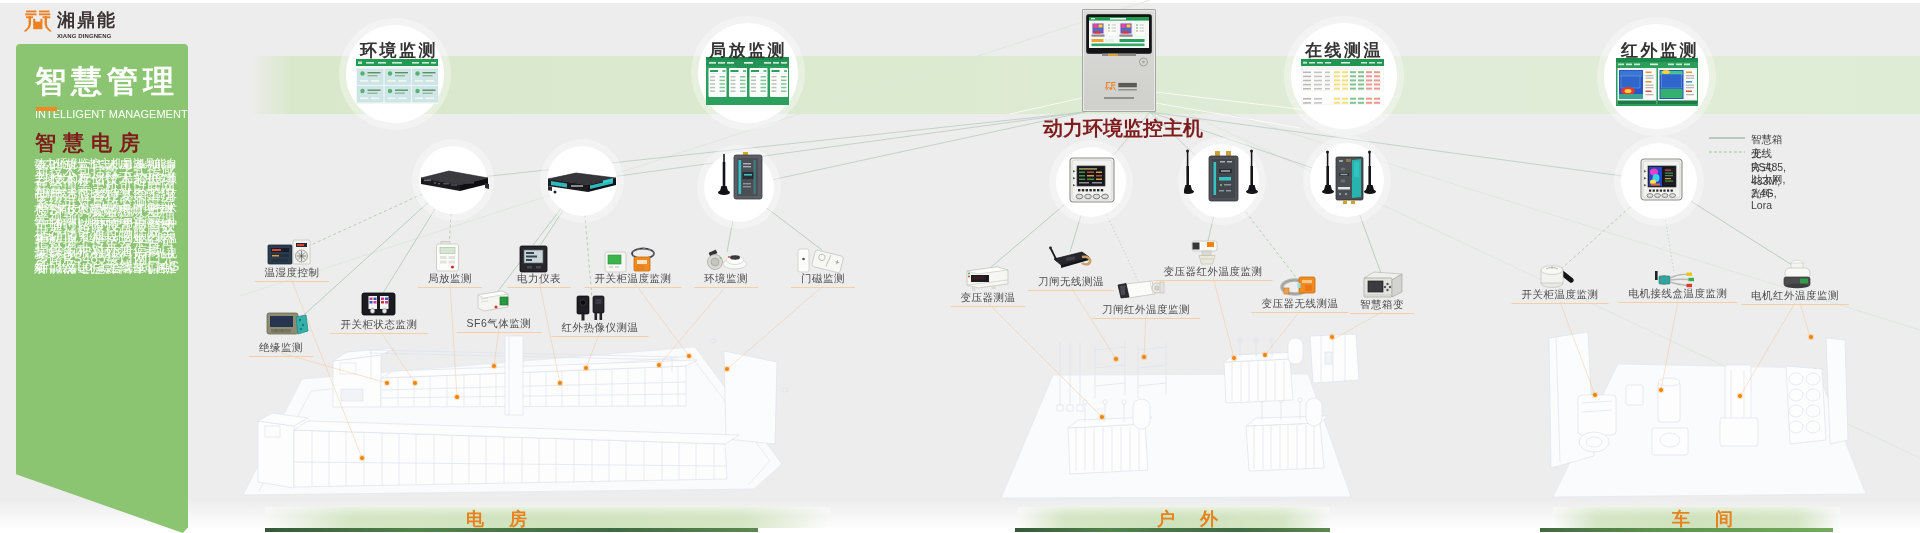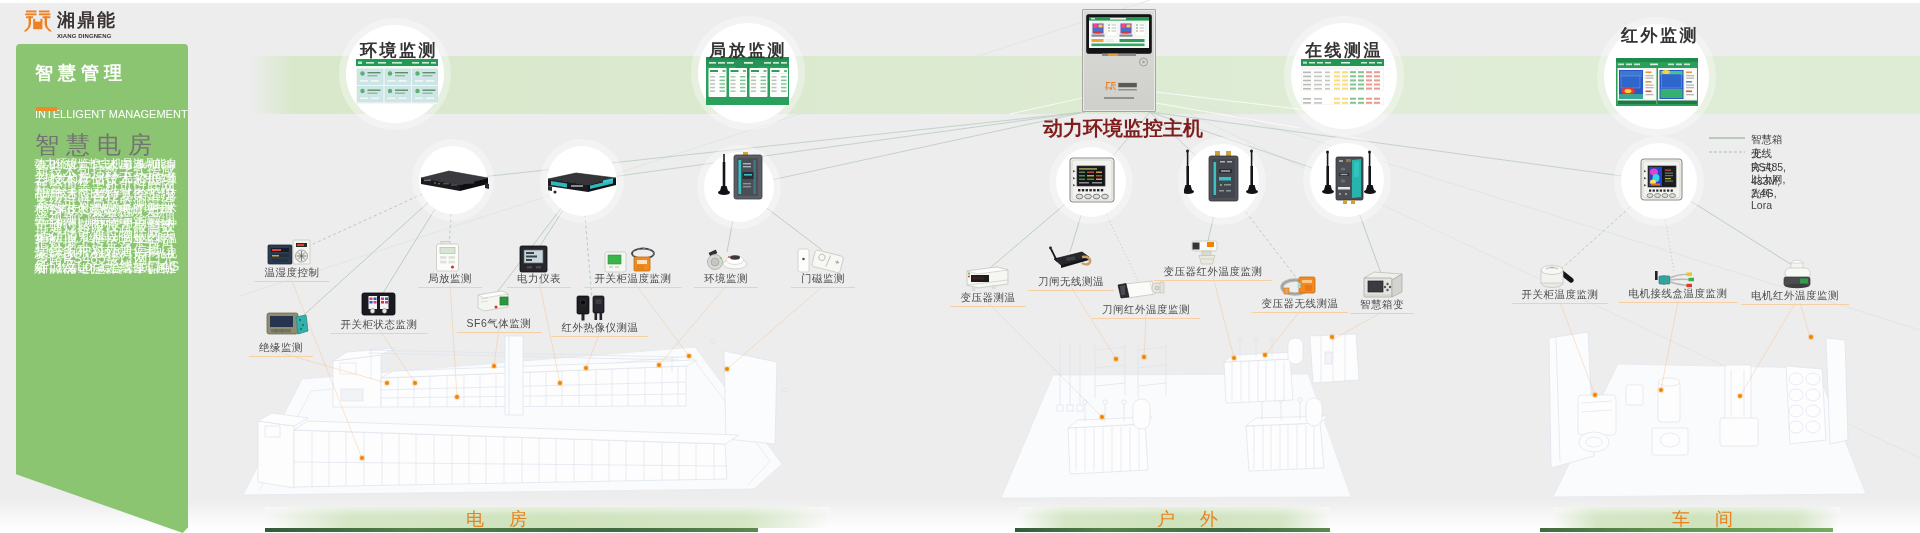--- a/index.html
+++ b/index.html
@@ -2,21 +2,21 @@
 <html><head><meta charset="utf-8">
 <style>
 *{margin:0;padding:0;box-sizing:border-box}
 html,body{width:1920px;height:533px;overflow:hidden;background:#ededed;font-family:"Liberation Sans",sans-serif}
 .abs{position:absolute}
 #stage{position:relative;width:1568px;height:533px}
 .lbl{position:absolute;transform:translateX(-50%);font-size:10.5px;color:#4b4b4b;white-space:nowrap;
  border-bottom:1px solid #f6cfa3;padding:0 10px 3px;line-height:1.15;z-index:6;letter-spacing:0.5px}
 .ctitle{position:absolute;transform:translateX(-50%);font-size:17px;font-weight:bold;color:#343434;z-index:7;letter-spacing:2.5px;white-space:nowrap}
 .circle{position:absolute;background:#fff;border-radius:50%;z-index:5;box-shadow:0 0 0 7px rgba(255,255,255,0.35)}
-.bandlbl{position:absolute;font-size:18px;font-weight:normal;color:#e8821e;letter-spacing:25px;z-index:9;white-space:nowrap}
+.bandlbl{position:absolute;font-size:18px;font-weight:bold;color:#e8821e;letter-spacing:25px;z-index:9;white-space:nowrap}
 </style></head><body>
 <div id="stage">
 <div class="abs" style="left:0;top:0;width:1920px;height:3px;background:#fff"></div>
 <div class="abs" style="left:250px;top:56px;width:1670px;height:58px;background:linear-gradient(90deg,rgba(217,232,203,0) 0%,#d9e8cb 2.5%,#dcead0 40%,#e0ecd7 70%,#dfecd5 100%);z-index:0"></div>
 <div class="abs" style="left:0;top:500px;width:1920px;height:33px;background:linear-gradient(180deg,rgba(255,255,255,0) 0%,#ffffff 90%);z-index:1"></div>
 
 <svg class="abs" style="left:0;top:0;z-index:2" width="1920" height="533" viewBox="0 0 1920 533" fill="none">
 <g stroke="#dde6dd" stroke-width="0.9">
 <line x1="1150" y1="0" x2="240" y2="296"></line>
 <line x1="1160" y1="92" x2="1920" y2="330"></line>
@@ -507,24 +507,24 @@
 <rect x="16" y="3.4" width="11.3" height="1.9"></rect>
 <rect x="19.5" y="6.3" width="7.8" height="1.9"></rect>
 <polygon points="21.6,6.3 24,6.3 24,14.4 24.8,17.2 29,21.6 26.4,21.6 22.6,17.6 21.6,14.2"></polygon>
 <rect x="10.2" y="8.8" width="2" height="3.6"></rect>
 <rect x="17.4" y="8.8" width="2" height="3.6"></rect>
 <rect x="10.2" y="11.6" width="9.2" height="7.6"></rect>
 </g>
 <text x="34" y="16" font-size="18" font-weight="bold" fill="#3a3233" letter-spacing="2">湘鼎能</text>
 <text x="34" y="27.5" font-size="6" font-weight="bold" fill="#3a3233" letter-spacing="0.1">XIANG DINGNENG</text>
 </svg>
-<div class="abs" style="left:35px;top:61px;z-index:4;font-size:18px;font-weight:bold;color:#fff;letter-spacing:5px">智慧管理</div>
+<div class="abs" style="left:35px;top:61px;z-index:4;font-size:31px;font-weight:bold;color:#fff;letter-spacing:5px">智慧管理</div>
 <div class="abs" style="left:35px;top:108px;z-index:4;font-size:11px;color:#fff">INTELLIGENT MANAGEMENT</div>
 <div class="abs" style="left:36px;top:107px;width:21px;height:4px;background:#f08b22;z-index:4"></div>
-<div class="abs" style="left:35px;top:129px;z-index:4;font-size:24px;font-weight:normal;color:#737373;letter-spacing:7px">智慧电房</div>
+<div class="abs" style="left:35px;top:129px;z-index:4;font-size:21px;font-weight:bold;color:#7f1d1d;letter-spacing:7px">智慧电房</div>
 <div class="abs" style="left:34px;top:156px;width:146px;height:118px;overflow:hidden;z-index:4;font-size:11px;line-height:15px;color:#fff;word-break:break-all">动力环境监控主机是湘鼎能自主研发的新一代产品采用多项高新技术包括数字式传感器技术存储技术超低功耗管理技术等主机可以联网使用适应各种复杂工况系统可对局放监测温湿度控制水浸烟感灯光声光视频门禁等进行综合管理可通过超限设置报警数据存储可通过物联网关把数据上传至云平台可提供多种对外通信接口多路RS485接口网口光纤口及Lora无线接口4G互联网上传接口动力环境监控主机是湘鼎能自主研发</div>
 <div class="abs" style="left:35px;top:160px;width:146px;height:114px;overflow:hidden;z-index:4;font-size:14px;line-height:7.9px;color:rgba(255,255,255,0.9);word-break:break-all">发的新一代采用多项高新技术包括数字式传感器技术存储技术超低功耗管理等主机可以联网使用适应各种复杂工况系统可对局放监测温湿度SF6水浸烟感灯光声光视频门禁等综合管理可通过超限设置报警数据存储可通过物联网关把数据上传至云平台可提供多种对外通信接口多路RS485接口网口光纤口及Lora无线接口4G互联网上传接口主机可以联网使用适应各种复杂工况</div>
 
 <div class="circle" style="left:346px;top:25px;width:98px;height:98px"></div>
 <div class="ctitle" style="left:399px;top:39px">环境监测</div>
 <svg class="abs" style="left:356px;top:59px;z-index:6" width="82" height="45" viewBox="0 0 82 45">
 <rect width="82" height="45" fill="#f3f7f2"></rect>
 <rect width="82" height="7" fill="#1f9b52"></rect>
 <rect x="2" y="2.5" width="4" height="2.5" fill="#bfe3cd"></rect>
       <rect x="10" y="3" width="8" height="1.6" fill="#cfe8d8"></rect>
@@ -742,21 +742,21 @@
       <rect x="13" y="43.1" width="8" height="1.6" fill="#c4c4c0"></rect>
 <rect x="33" y="42.800000000000004" width="6" height="2" fill="#f5d65c" opacity="0.8"></rect>
 <rect x="41" y="42.800000000000004" width="6" height="2" fill="#f5d65c" opacity="0.8"></rect>
 <rect x="49" y="42.800000000000004" width="6" height="2" fill="#63b375" opacity="0.8"></rect>
 <rect x="57" y="42.800000000000004" width="6" height="2" fill="#63b375" opacity="0.8"></rect>
 <rect x="65" y="42.800000000000004" width="6" height="2" fill="#e57f70" opacity="0.8"></rect>
 <rect x="73" y="42.800000000000004" width="6" height="2" fill="#e57f70" opacity="0.8"></rect>
 </svg>
 
 <div class="circle" style="left:1604px;top:24px;width:105px;height:105px"></div>
-<div class="ctitle" style="left:1660px;top:24px">红外监测</div>
+<div class="ctitle" style="left:1660px;top:39px">红外监测</div>
 <svg class="abs" style="left:1616px;top:58px;z-index:6" width="82" height="48" viewBox="0 0 82 48">
 <rect width="82" height="48" fill="#2a9e5a"></rect>
 <rect width="82" height="4" fill="#1d8a4c"></rect>
 <rect x="2" y="5.5" width="6" height="1.7" fill="#c9e8d5"></rect>
       <rect x="10" y="5.5" width="6" height="1.7" fill="#c9e8d5"></rect>
 <rect x="18" y="5.5" width="6" height="1.7" fill="#c9e8d5"></rect>
       <rect x="34" y="5.5" width="8" height="1.7" fill="#dff2e6"></rect>
 <rect x="52" y="5.5" width="6" height="1.7" fill="#c9e8d5"></rect>
       <rect x="60" y="5.5" width="6" height="1.7" fill="#c9e8d5"></rect>
       <rect x="68" y="5.5" width="6" height="1.7" fill="#c9e8d5"></rect>

